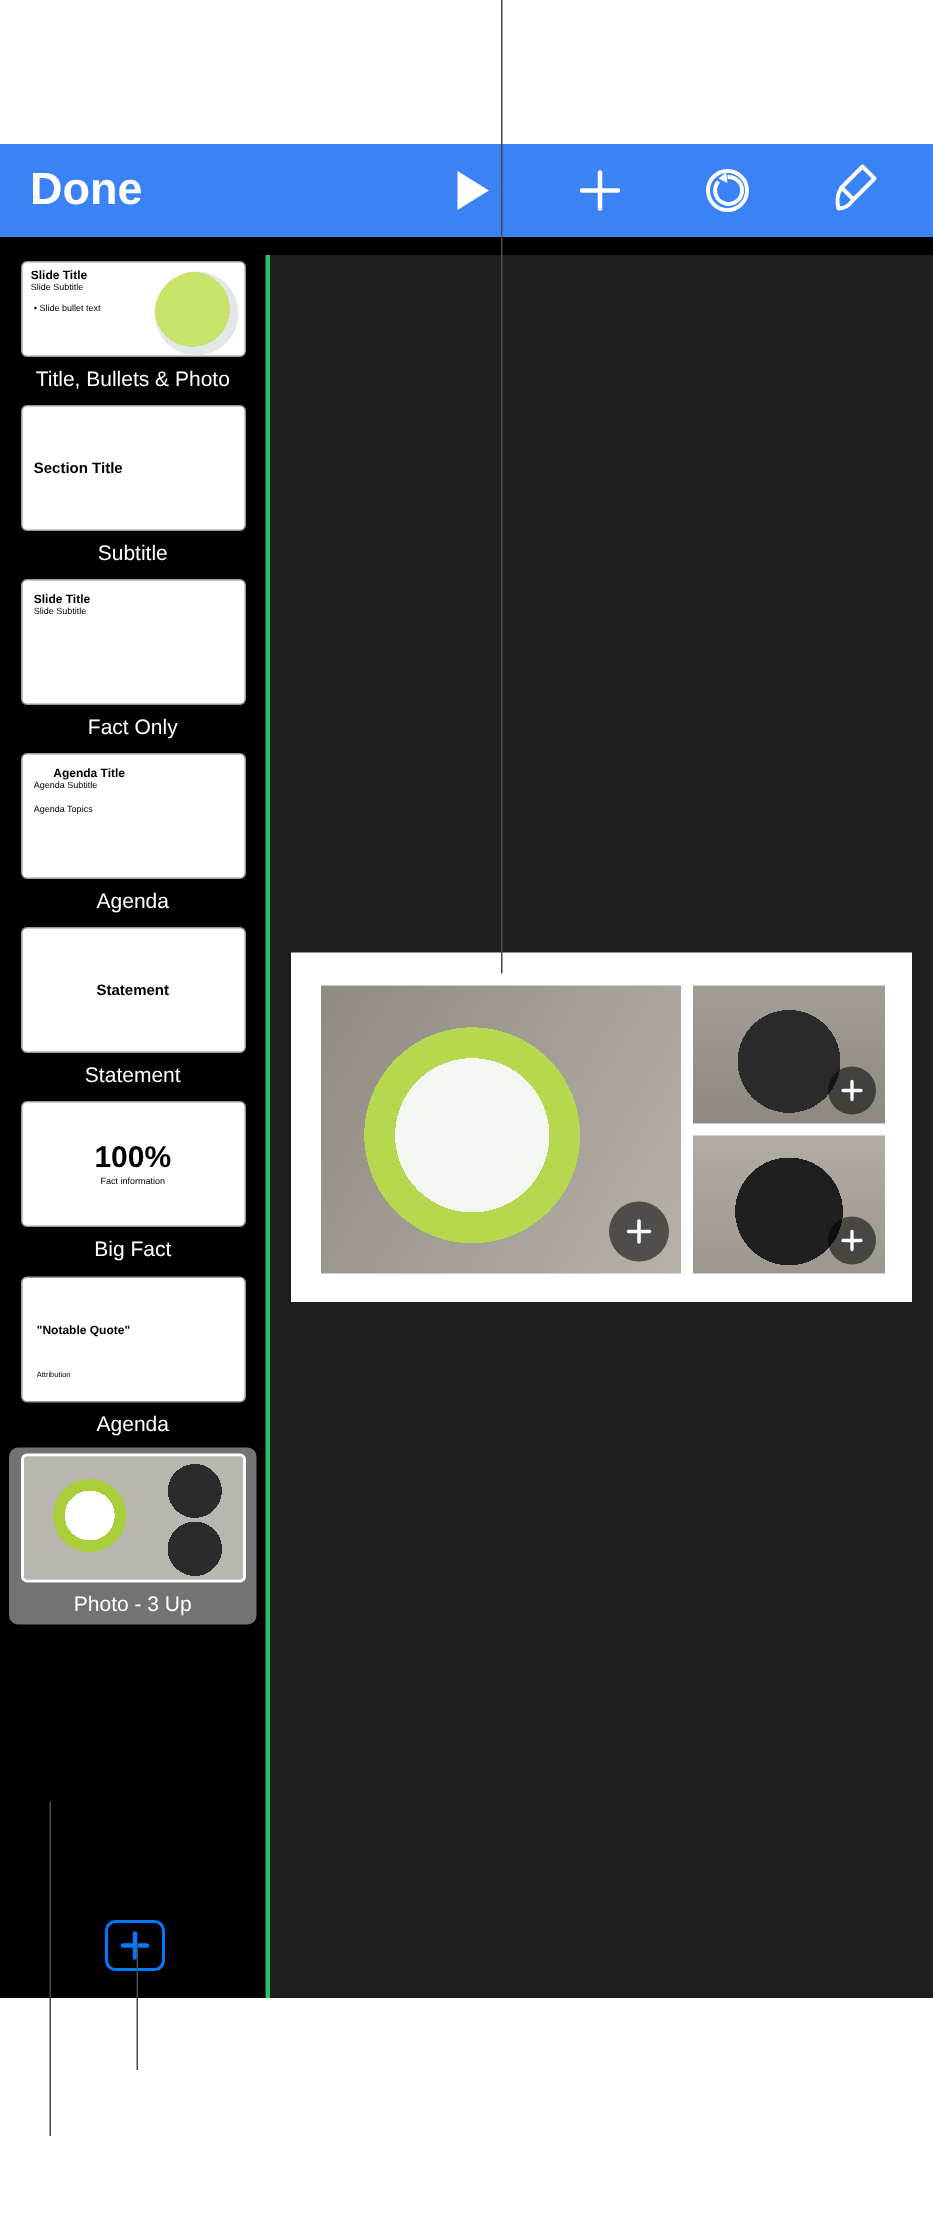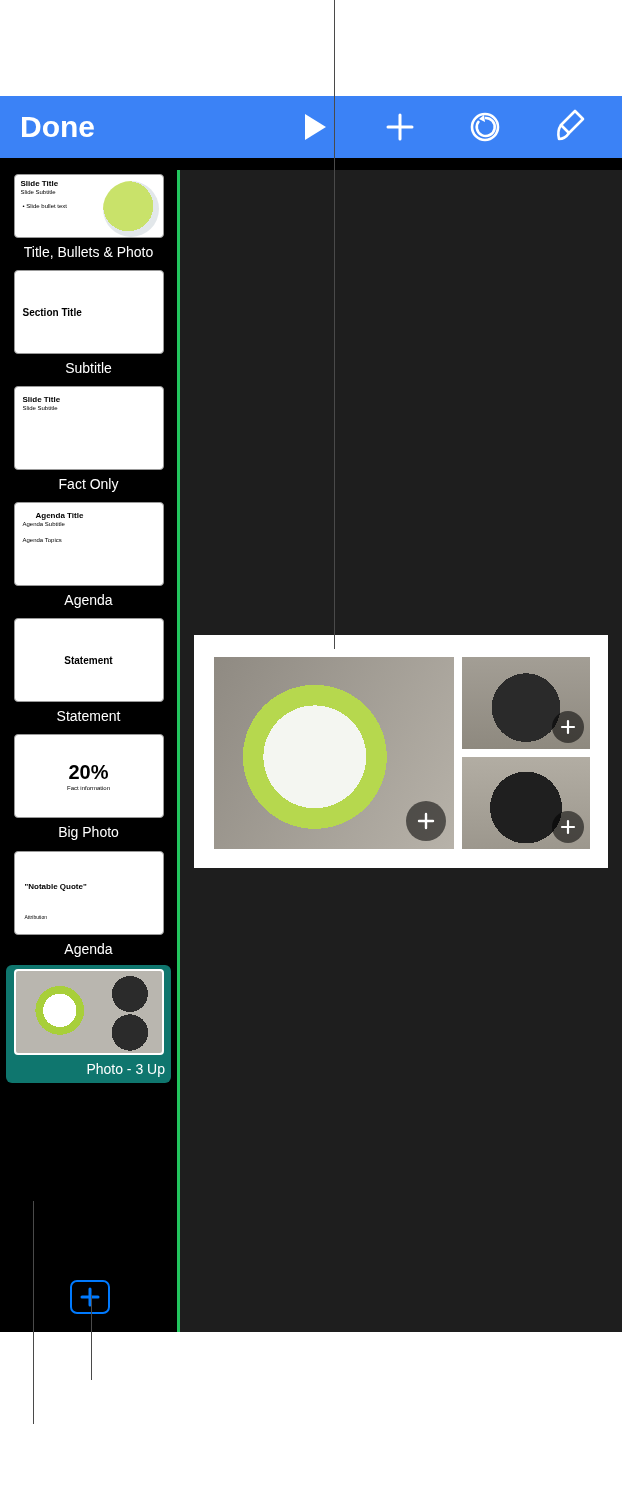--- a/index.html
+++ b/index.html
@@ -81,25 +81,24 @@
     border-right: 3px solid #22c55e;
     overflow: hidden;
     padding-bottom: 50px;
   }
   .layout-item {
     padding: 4px 10px 6px;
     text-align: center;
     cursor: pointer;
   }
   .layout-item.selected {
-    background: #0f766e;
+    background: #737373;
     border-radius: 6px;
     margin: 2px 6px;
     padding: 4px 6px 6px;
-    text-align: right;
   }
   .layout-thumb {
     width: 150px;
     height: 84px;
     background: #fff;
     border-radius: 4px;
     margin: 0 auto 6px;
     position: relative;
     overflow: hidden;
     border: 1px solid #999;
@@ -295,24 +294,24 @@
 
     <div class="layout-item">
       <div class="layout-thumb">
         <div class="t-center" style="top:36px; font-size:10px; font-weight:600;">Statement</div>
       </div>
       <div class="layout-label">Statement</div>
     </div>
 
     <div class="layout-item">
       <div class="layout-thumb">
-        <div class="t-center" style="top:26px; font-size:20px; font-weight:800;">20%</div>
+        <div class="t-center" style="top:26px; font-size:20px; font-weight:800;">100%</div>
         <div class="t-center" style="top:50px; font-size:6px;">Fact information</div>
       </div>
-      <div class="layout-label">Big Photo</div>
+      <div class="layout-label">Big Fact</div>
     </div>
 
     <div class="layout-item">
       <div class="layout-thumb">
         <div class="t-text" style="left:10px; top:30px; font-size:8px; font-weight:600;">"Notable Quote"</div>
         <div class="t-text" style="left:10px; top:62px; font-size:5px;">Attribution</div>
       </div>
       <div class="layout-label">Agenda</div>
     </div>
 

